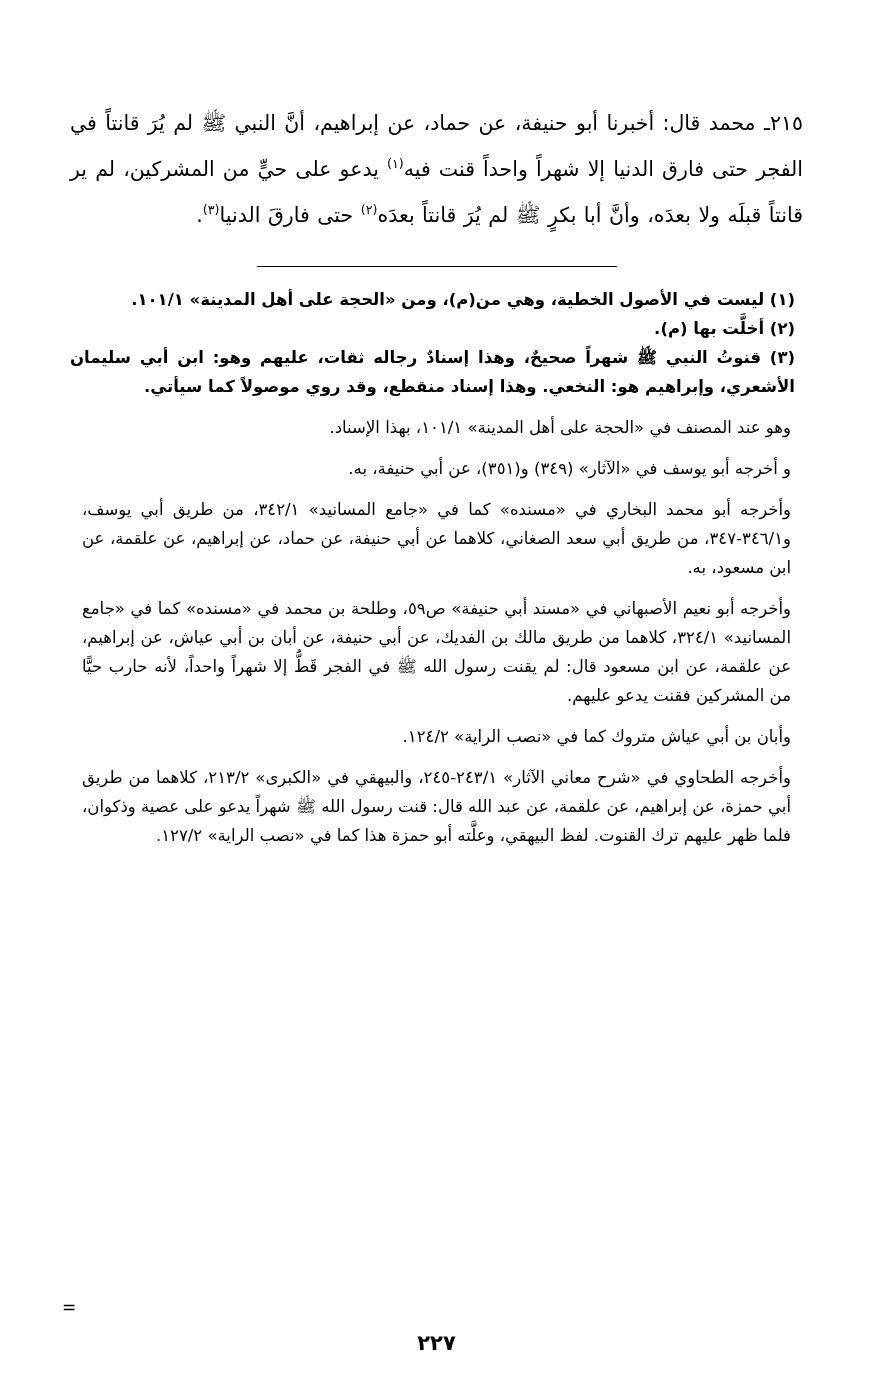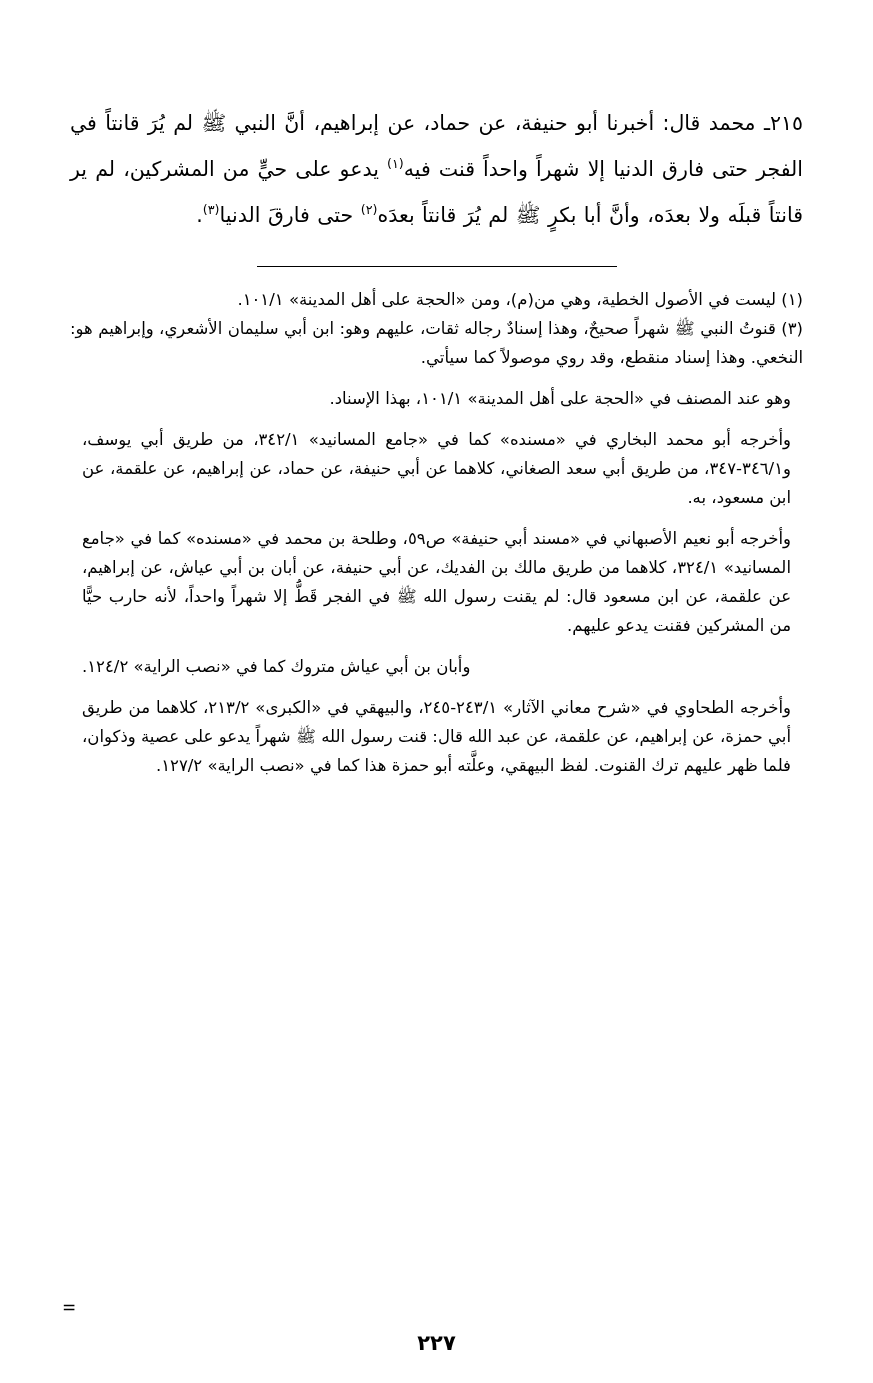--- a/index.html
+++ b/index.html
@@ -43,27 +43,28 @@
     margin-right: auto;
     margin-left: auto;
   }
   .footnotes {
     font-size: 16.5px;
     line-height: 29px;
     text-align: justify;
     direction: rtl;
   }
   .footnotes .fn {
-    margin: 0 0 0 0;
+    margin: 0 8px 0 0;
+    font-weight: bold;
   }
   .footnotes .cont {
     margin: 12px;
   }
   .footnotes .ltr-line {
-    text-align: left;
+    text-align: right;
   }
   sup {
     font-size: 0.62em;
     vertical-align: super;
     line-height: 0;
   }
   .page-number {
     position: absolute;
     bottom: 28px;
     left: 0;
@@ -91,24 +92,29 @@
   </div>
 
   <div class="sep"></div>
 
   <div class="footnotes">
     <p class="fn">
       <span>(١)</span>
       <span>ليست في الأصول الخطية، وهي من(م)، ومن «الحجة على أهل المدينة» ١٠١/١.</span>
     </p>
     <p class="fn">
+      <span>(٢)</span>
+      <span>أخلَّت بها (م).</span>
+    </p>
+    <p class="fn">
       <span>(٣)</span>
       <span>قنوتُ النبي ﷺ شهراً صحيحٌ، وهذا إسنادٌ رجاله ثقات، عليهم وهو: ابن أبي سليمان الأشعري، وإبراهيم هو: النخعي. وهذا إسناد منقطع، وقد روي موصولاً كما سيأتي.</span>
     </p>
     <p class="cont">وهو عند المصنف في «الحجة على أهل المدينة» ١٠١/١، بهذا الإسناد.</p>
+    <p class="cont">و أخرجه أبو يوسف في «الآثار» (٣٤٩) و(٣٥١)، عن أبي حنيفة، به.</p>
     <p class="cont">وأخرجه أبو محمد البخاري في «مسنده» كما في «جامع المسانيد» ٣٤٢/١، من طريق أبي يوسف، و٣٤٦/١-٣٤٧، من طريق أبي سعد الصغاني، كلاهما عن أبي حنيفة، عن حماد، عن إبراهيم، عن علقمة، عن ابن مسعود، به.</p>
     <p class="cont">وأخرجه أبو نعيم الأصبهاني في «مسند أبي حنيفة» ص٥٩، وطلحة بن محمد في «مسنده» كما في «جامع المسانيد» ٣٢٤/١، كلاهما من طريق مالك بن الفديك، عن أبي حنيفة، عن أبان بن أبي عياش، عن إبراهيم، عن علقمة، عن ابن مسعود قال: لم يقنت رسول الله ﷺ في الفجر قَطُّ إلا شهراً واحداً، لأنه حارب حيًّا من المشركين فقنت يدعو عليهم.</p>
     <p class="cont ltr-line">وأبان بن أبي عياش متروك كما في «نصب الراية» ١٢٤/٢.</p>
     <p class="cont">وأخرجه الطحاوي في «شرح معاني الآثار» ٢٤٣/١-٢٤٥، والبيهقي في «الكبرى» ٢١٣/٢، كلاهما من طريق أبي حمزة، عن إبراهيم، عن علقمة، عن عبد الله قال: قنت رسول الله ﷺ شهراً يدعو على عصية وذكوان، فلما ظهر عليهم ترك القنوت. لفظ البيهقي، وعلَّته أبو حمزة هذا كما في «نصب الراية» ١٢٧/٢.</p>
   </div>
 
   <div class="eq-mark">=</div>
   <div class="page-number">٢٢٧</div>
 </div>
 

